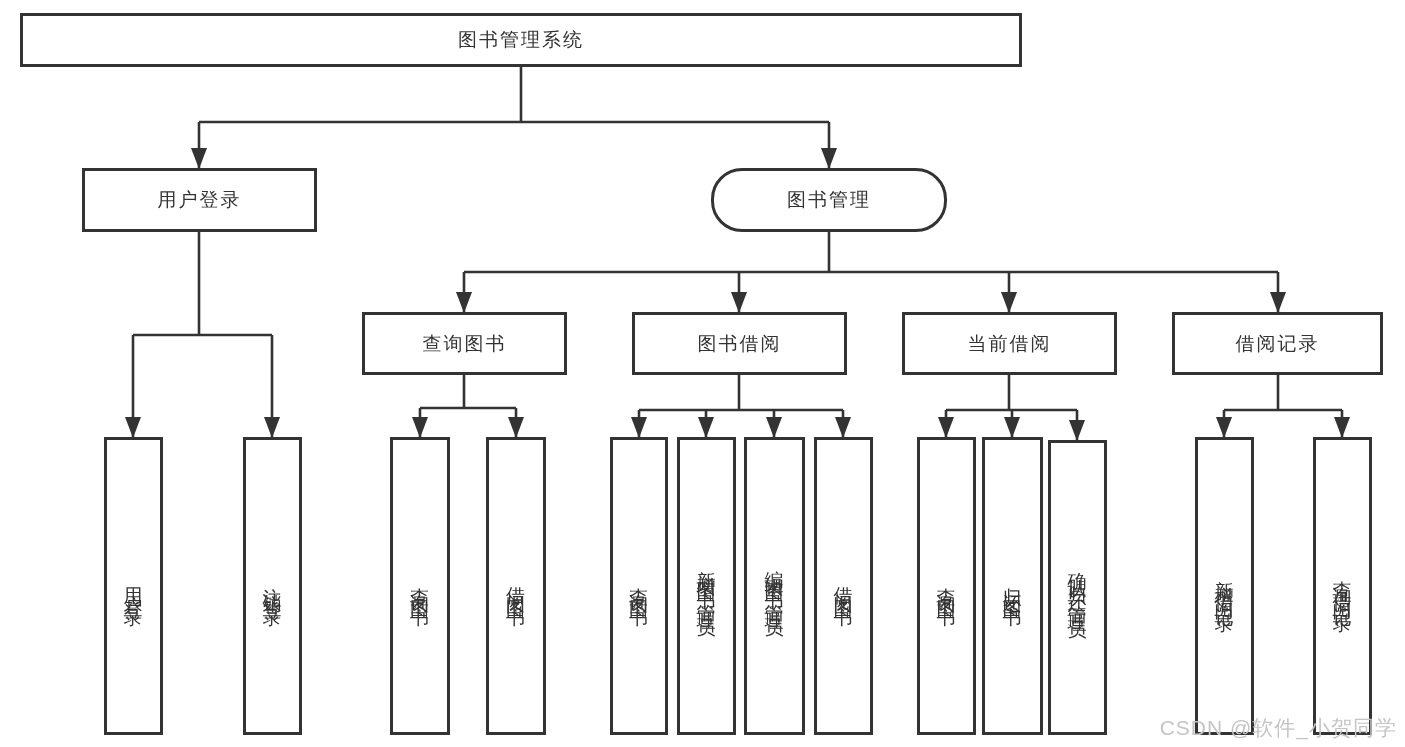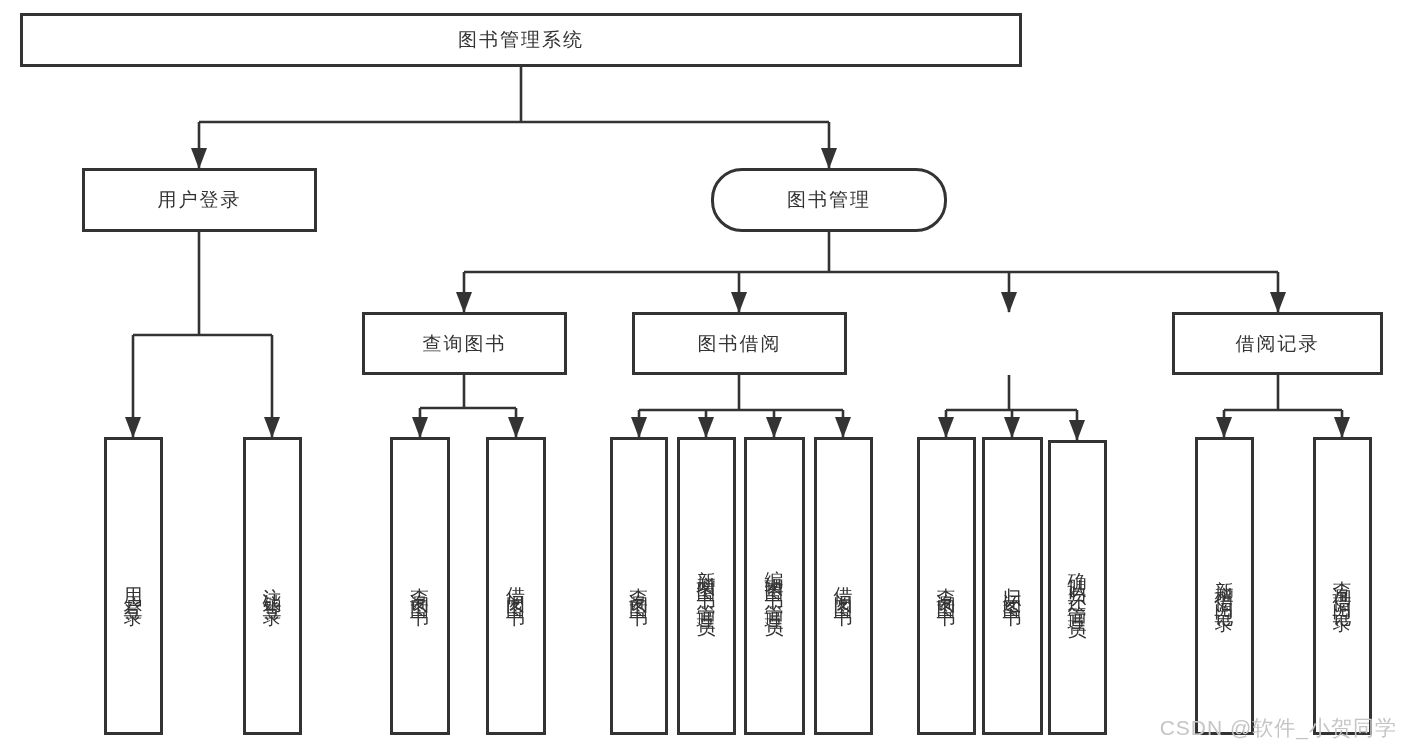--- a/index.html
+++ b/index.html
@@ -120,20 +120,23 @@
   <div class="box h" style="left:711px; top:168px; width:236px; height:64px;border-radius:31px;">
     <span>图书管理</span>
   </div>
 
   <div class="box h" style="left:362px; top:312px; width:205px; height:63px;">
     <span>查询图书</span>
   </div>
   <div class="box h" style="left:632px; top:312px; width:215px; height:63px;">
     <span>图书借阅</span>
   </div>
+  <div class="box h" style="left:902px; top:312px; width:215px; height:63px;">
+    <span>当前借阅</span>
+  </div>
   <div class="box h" style="left:1172px; top:312px; width:211px; height:63px;">
     <span>借阅记录</span>
   </div>
 
   <div class="box v" style="left:104px; top:437px; width:59px; height:298px;">
     <span>用户登录</span>
   </div>
   <div class="box v" style="left:243px; top:437px; width:59px; height:298px;">
     <span>注销登录</span>
   </div>

